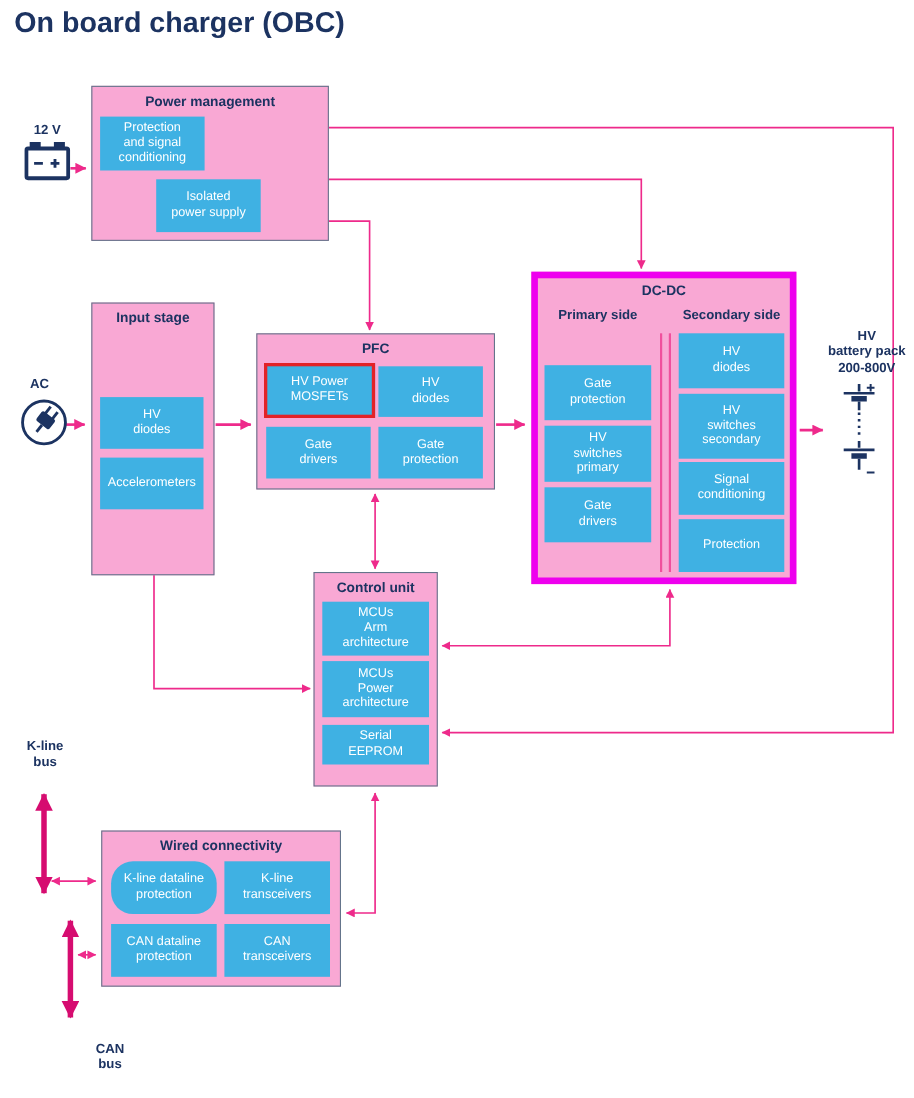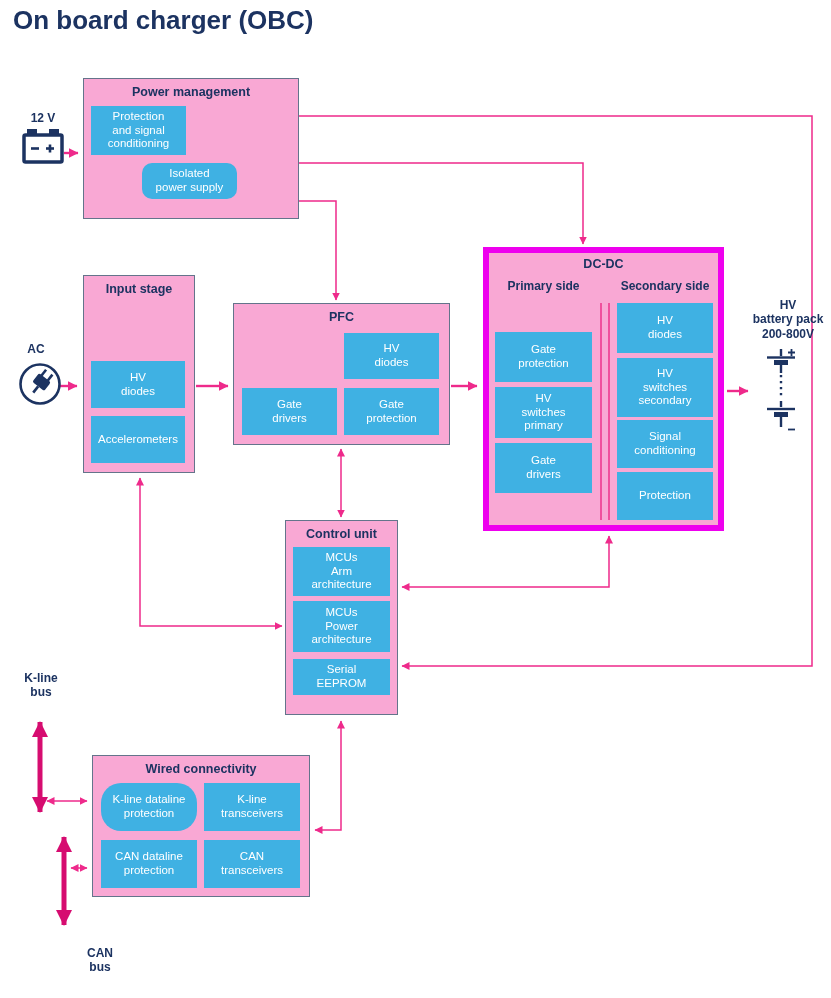--- a/index.html
+++ b/index.html
@@ -116,33 +116,35 @@
   <div class="sublabel" style="left:15px;top:671px;width:52px;">K-line
 bus</div>
   <div class="sublabel" style="left:74px;top:946px;width:52px;">CAN
 bus</div>
 
   <div class="group" style="left:83px;top:78px;width:216px;height:141px;">
     <div class="gtitle">Power management</div>
     <div class="cell" style="left:7px;top:27px;width:95px;height:49px;">Protection
 and signal
 conditioning</div>
-    <div class="cell" style="left:58px;top:84px;width:95px;height:36px;border-radius:10px;">Isolated
+    <div class="cell" style="left:58px;top:84px;width:95px;height:48px;">Isolated
 power supply</div>
   </div>
 
-  <div class="group" style="left:83px;top:275px;width:112px;height:198px;">
+  <div class="group" style="left:83px;top:275px;width:112px;height:248px;">
     <div class="gtitle">Input stage</div>
     <div class="cell" style="left:7px;top:85px;width:94px;height:47px;">HV
 diodes</div>
     <div class="cell" style="left:7px;top:140px;width:94px;height:47px;">Accelerometers</div>
   </div>
 
   <div class="group" style="left:233px;top:303px;width:217px;height:142px;padding-left:12px;">
     <div class="gtitle">PFC</div>
+    <div class="cell highlight" style="left:6px;top:26px;width:101px;height:50px;">HV Power
+MOSFETs</div>
     <div class="cell" style="left:110px;top:29px;width:95px;height:46px;">HV
 diodes</div>
     <div class="cell" style="left:8px;top:84px;width:95px;height:47px;">Gate
 drivers</div>
     <div class="cell" style="left:110px;top:84px;width:95px;height:47px;">Gate
 protection</div>
   </div>
 
   <div class="group dcdc" style="left:483px;top:247px;width:241px;height:284px;">
     <div class="gtitle" style="top:4px;">DC-DC</div>

